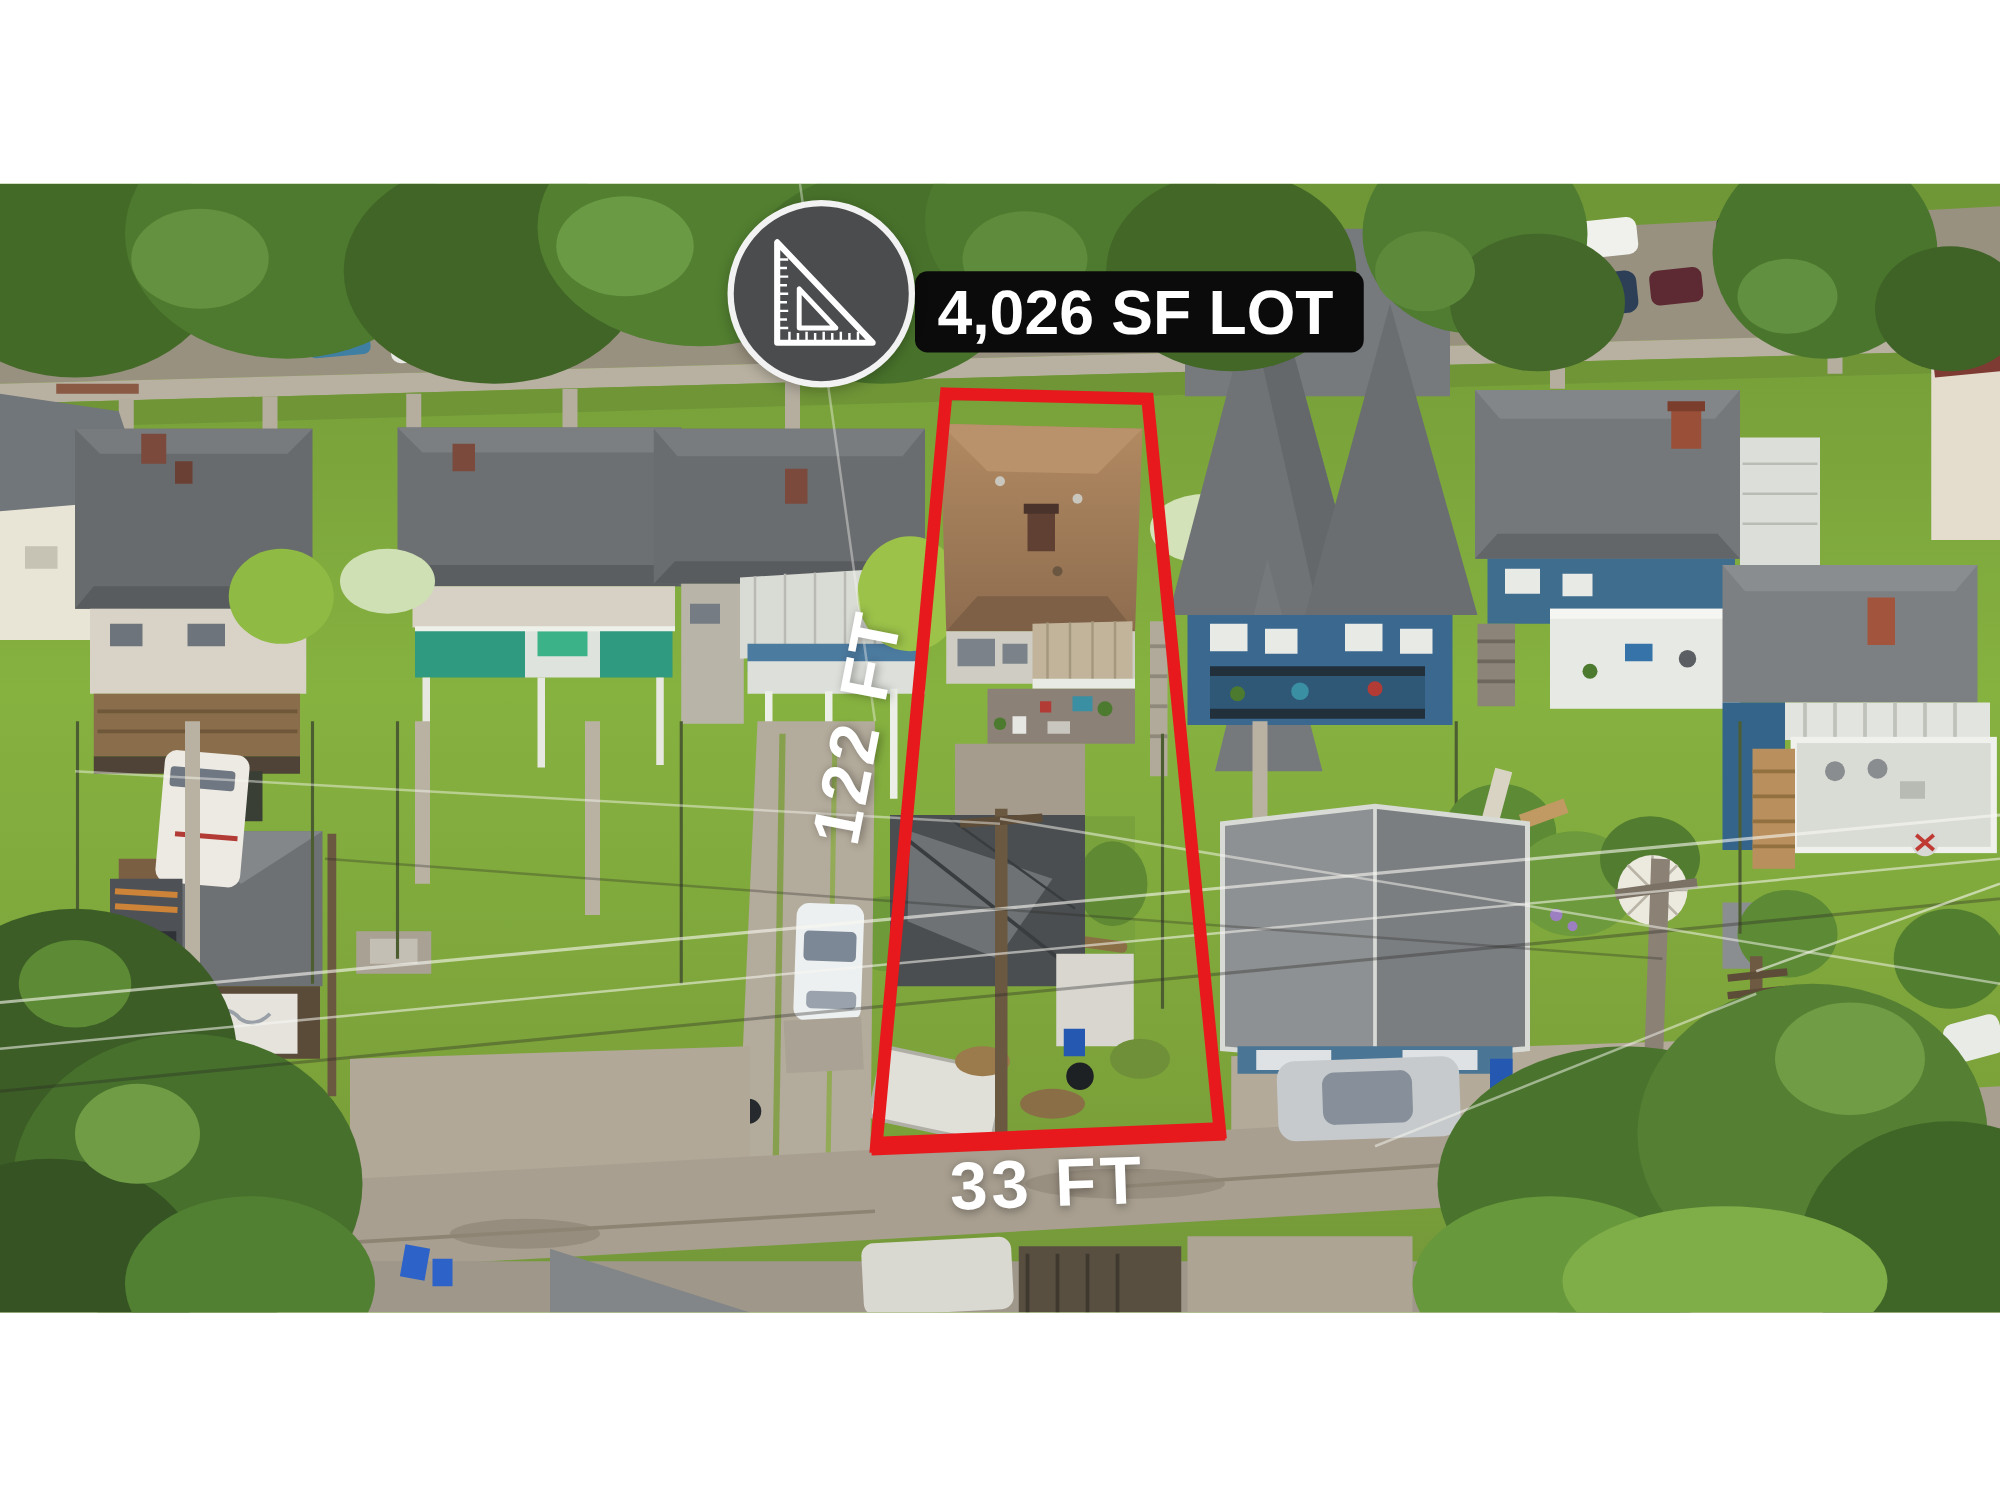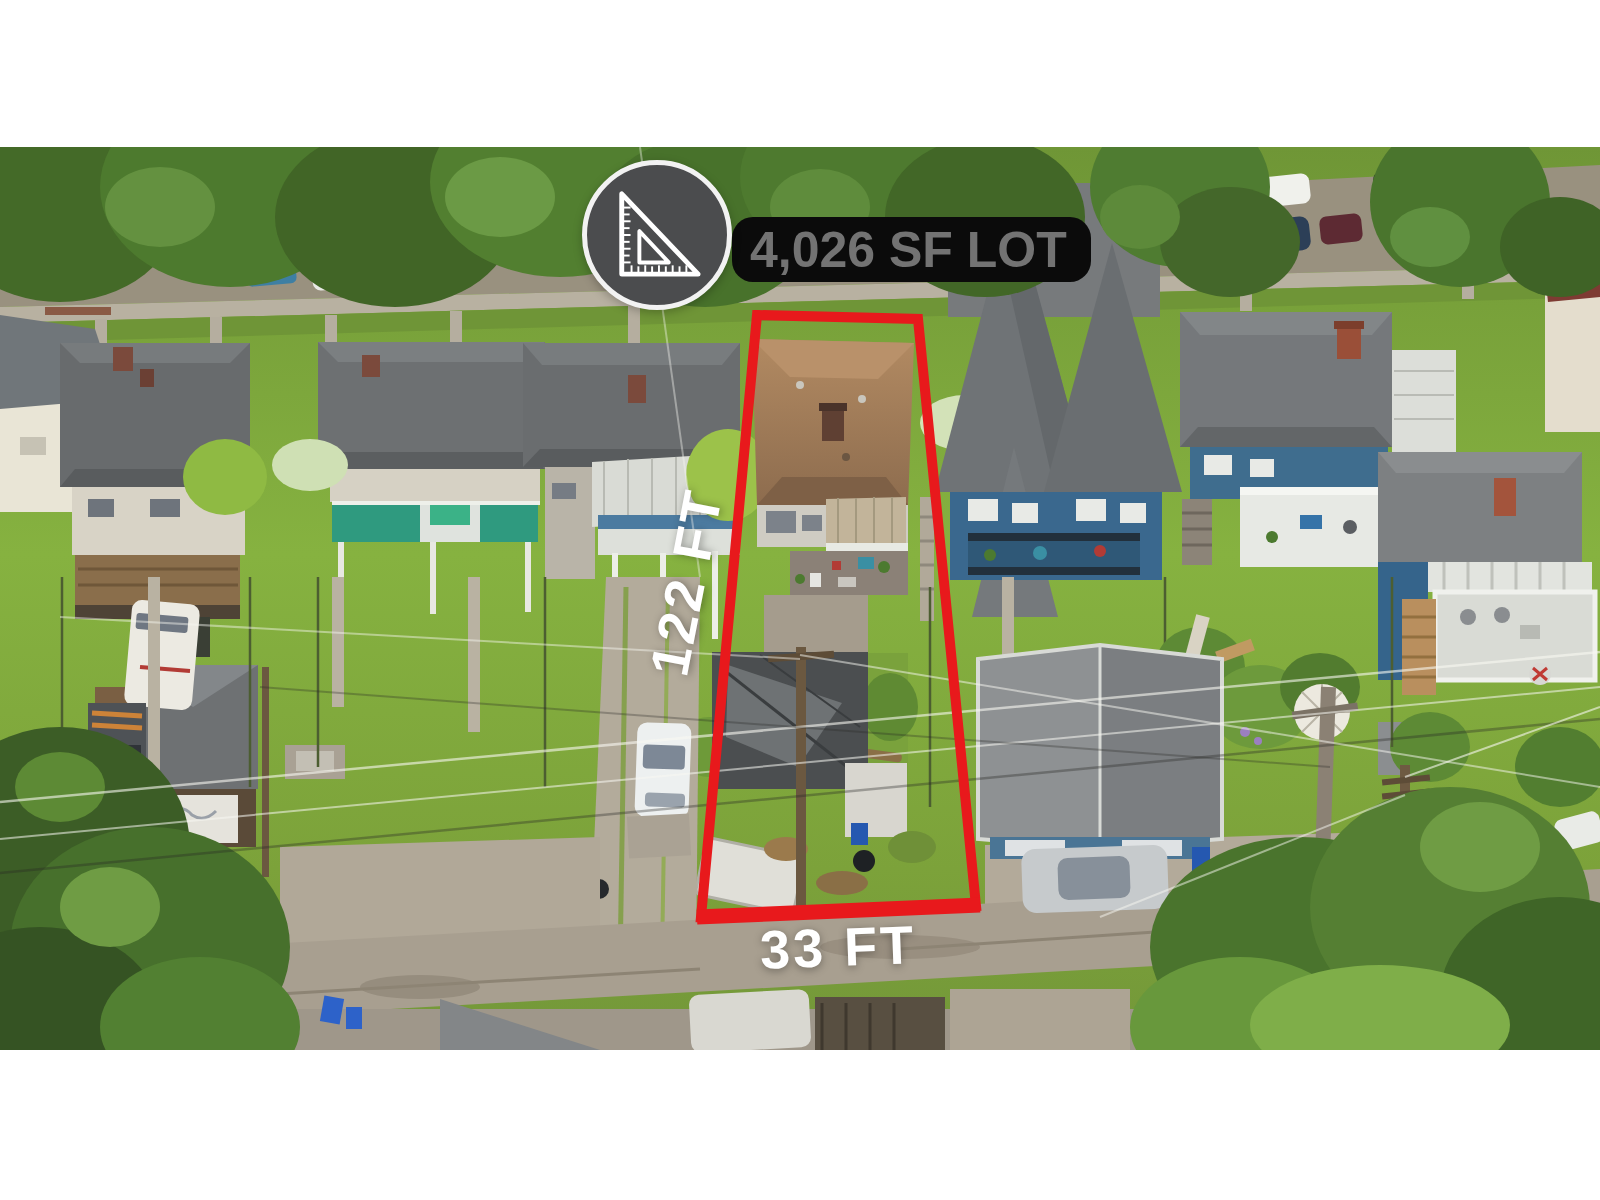--- a/index.html
+++ b/index.html
@@ -4,21 +4,21 @@
 <style>
   html,body{margin:0;padding:0;background:#ffffff;}
   .canvas{position:relative;width:1600px;height:1200px;background:#ffffff;overflow:hidden;
           font-family:"Liberation Sans",sans-serif;}
   .letterbox{position:absolute;left:0;width:1600px;height:147px;background:#ffffff;}
   #lb-top{top:0;} #lb-bottom{top:1053px;}
   .photo{position:absolute;left:0;top:147px;width:1600px;height:903px;overflow:hidden;background:#7ca23a;}
   .scene{position:absolute;left:0;top:0;}
   
   .badge-box{position:absolute;left:732px;top:70px;height:65px;display:inline-flex;align-items:center;
-             background:#0b0b0b;color:#737373;border-radius:21px;padding:0 24px 0 18px;z-index:4;}
+             background:#0b0b0b;color:#ffffff;border-radius:10px;padding:0 24px 0 18px;z-index:4;}
   .badge-box span{font-size:50px;font-weight:700;letter-spacing:0px;white-space:nowrap;}
   .badge-circle{position:absolute;left:582px;top:13px;width:150px;height:150px;border-radius:50%;
                 background:#4b4c4e;border:5px solid #f2f2f2;box-sizing:border-box;z-index:5;
                 display:flex;align-items:center;justify-content:center;box-shadow:0 3px 10px rgba(0,0,0,.25);}
   .dim-label{position:absolute;color:#ffffff;font-weight:700;white-space:nowrap;z-index:3;
              text-shadow:0 2px 8px rgba(0,0,0,.35);}
   #depth-label{left:686px;top:435px;font-size:54px;letter-spacing:3px;
                transform:translate(-50%,-50%) rotate(-79deg);}
   #frontage-label{left:838px;top:800px;font-size:54px;letter-spacing:3px;
                   transform:translate(-50%,-50%) rotate(-2deg);}

